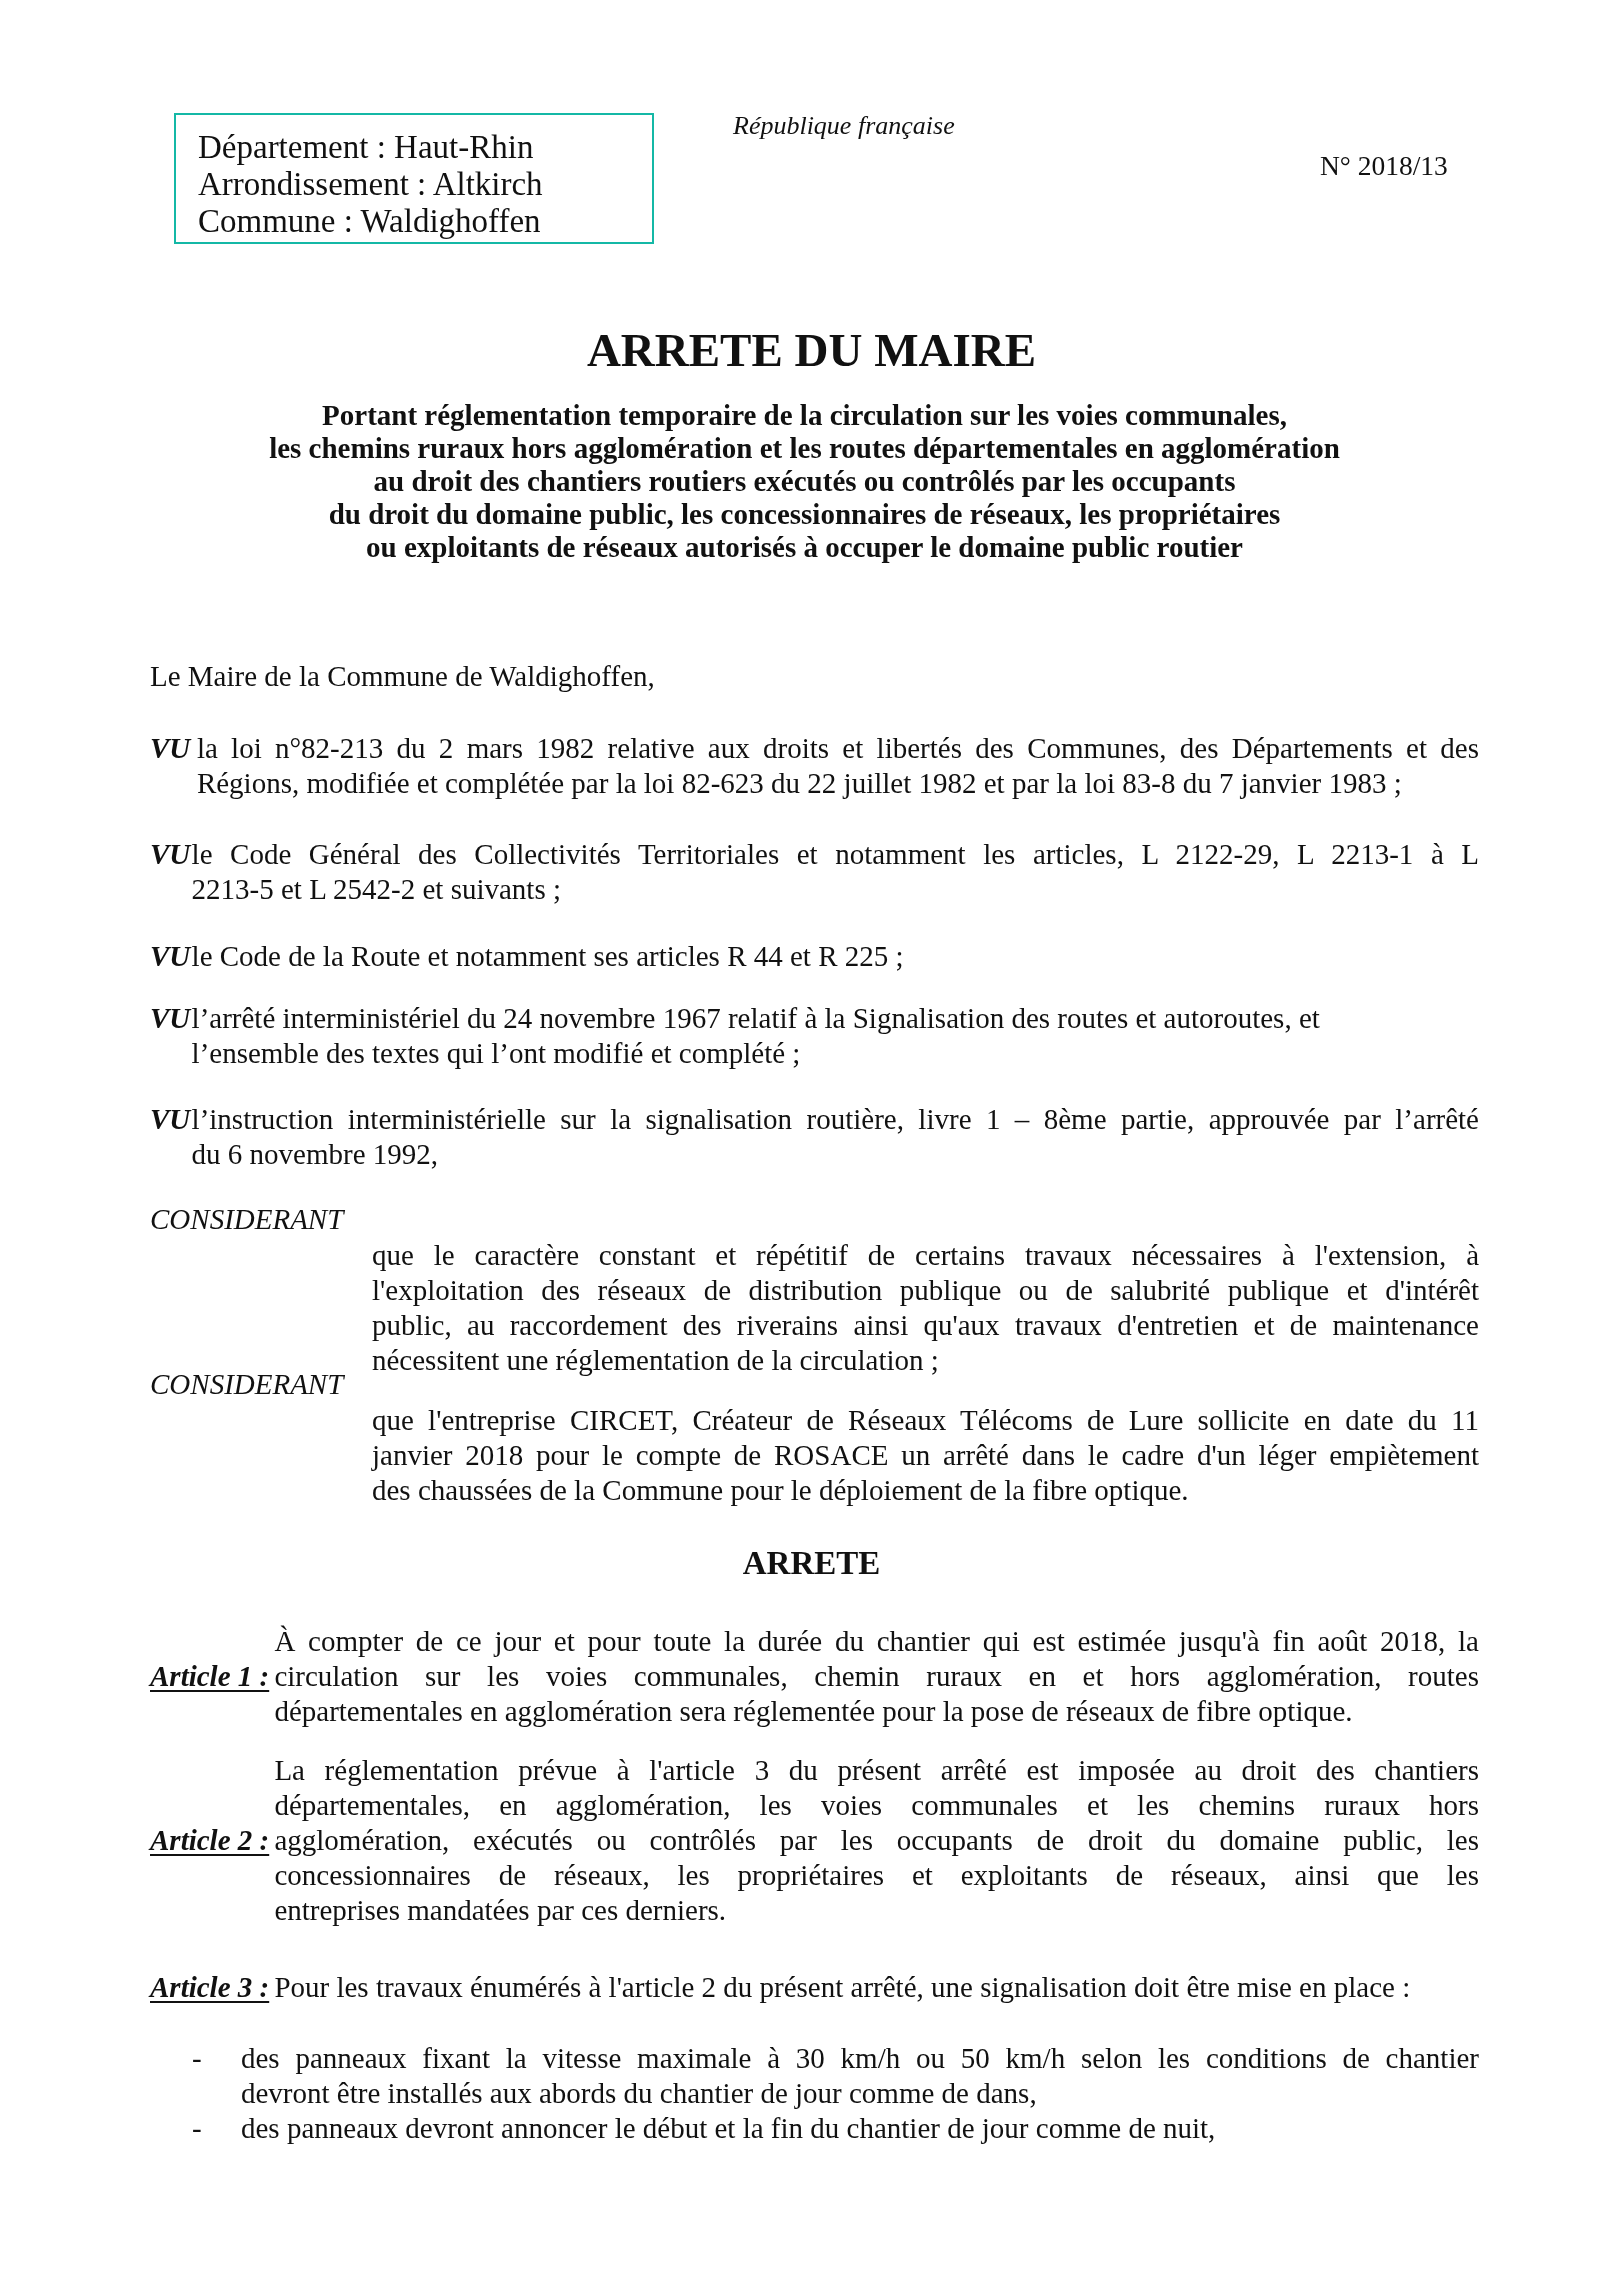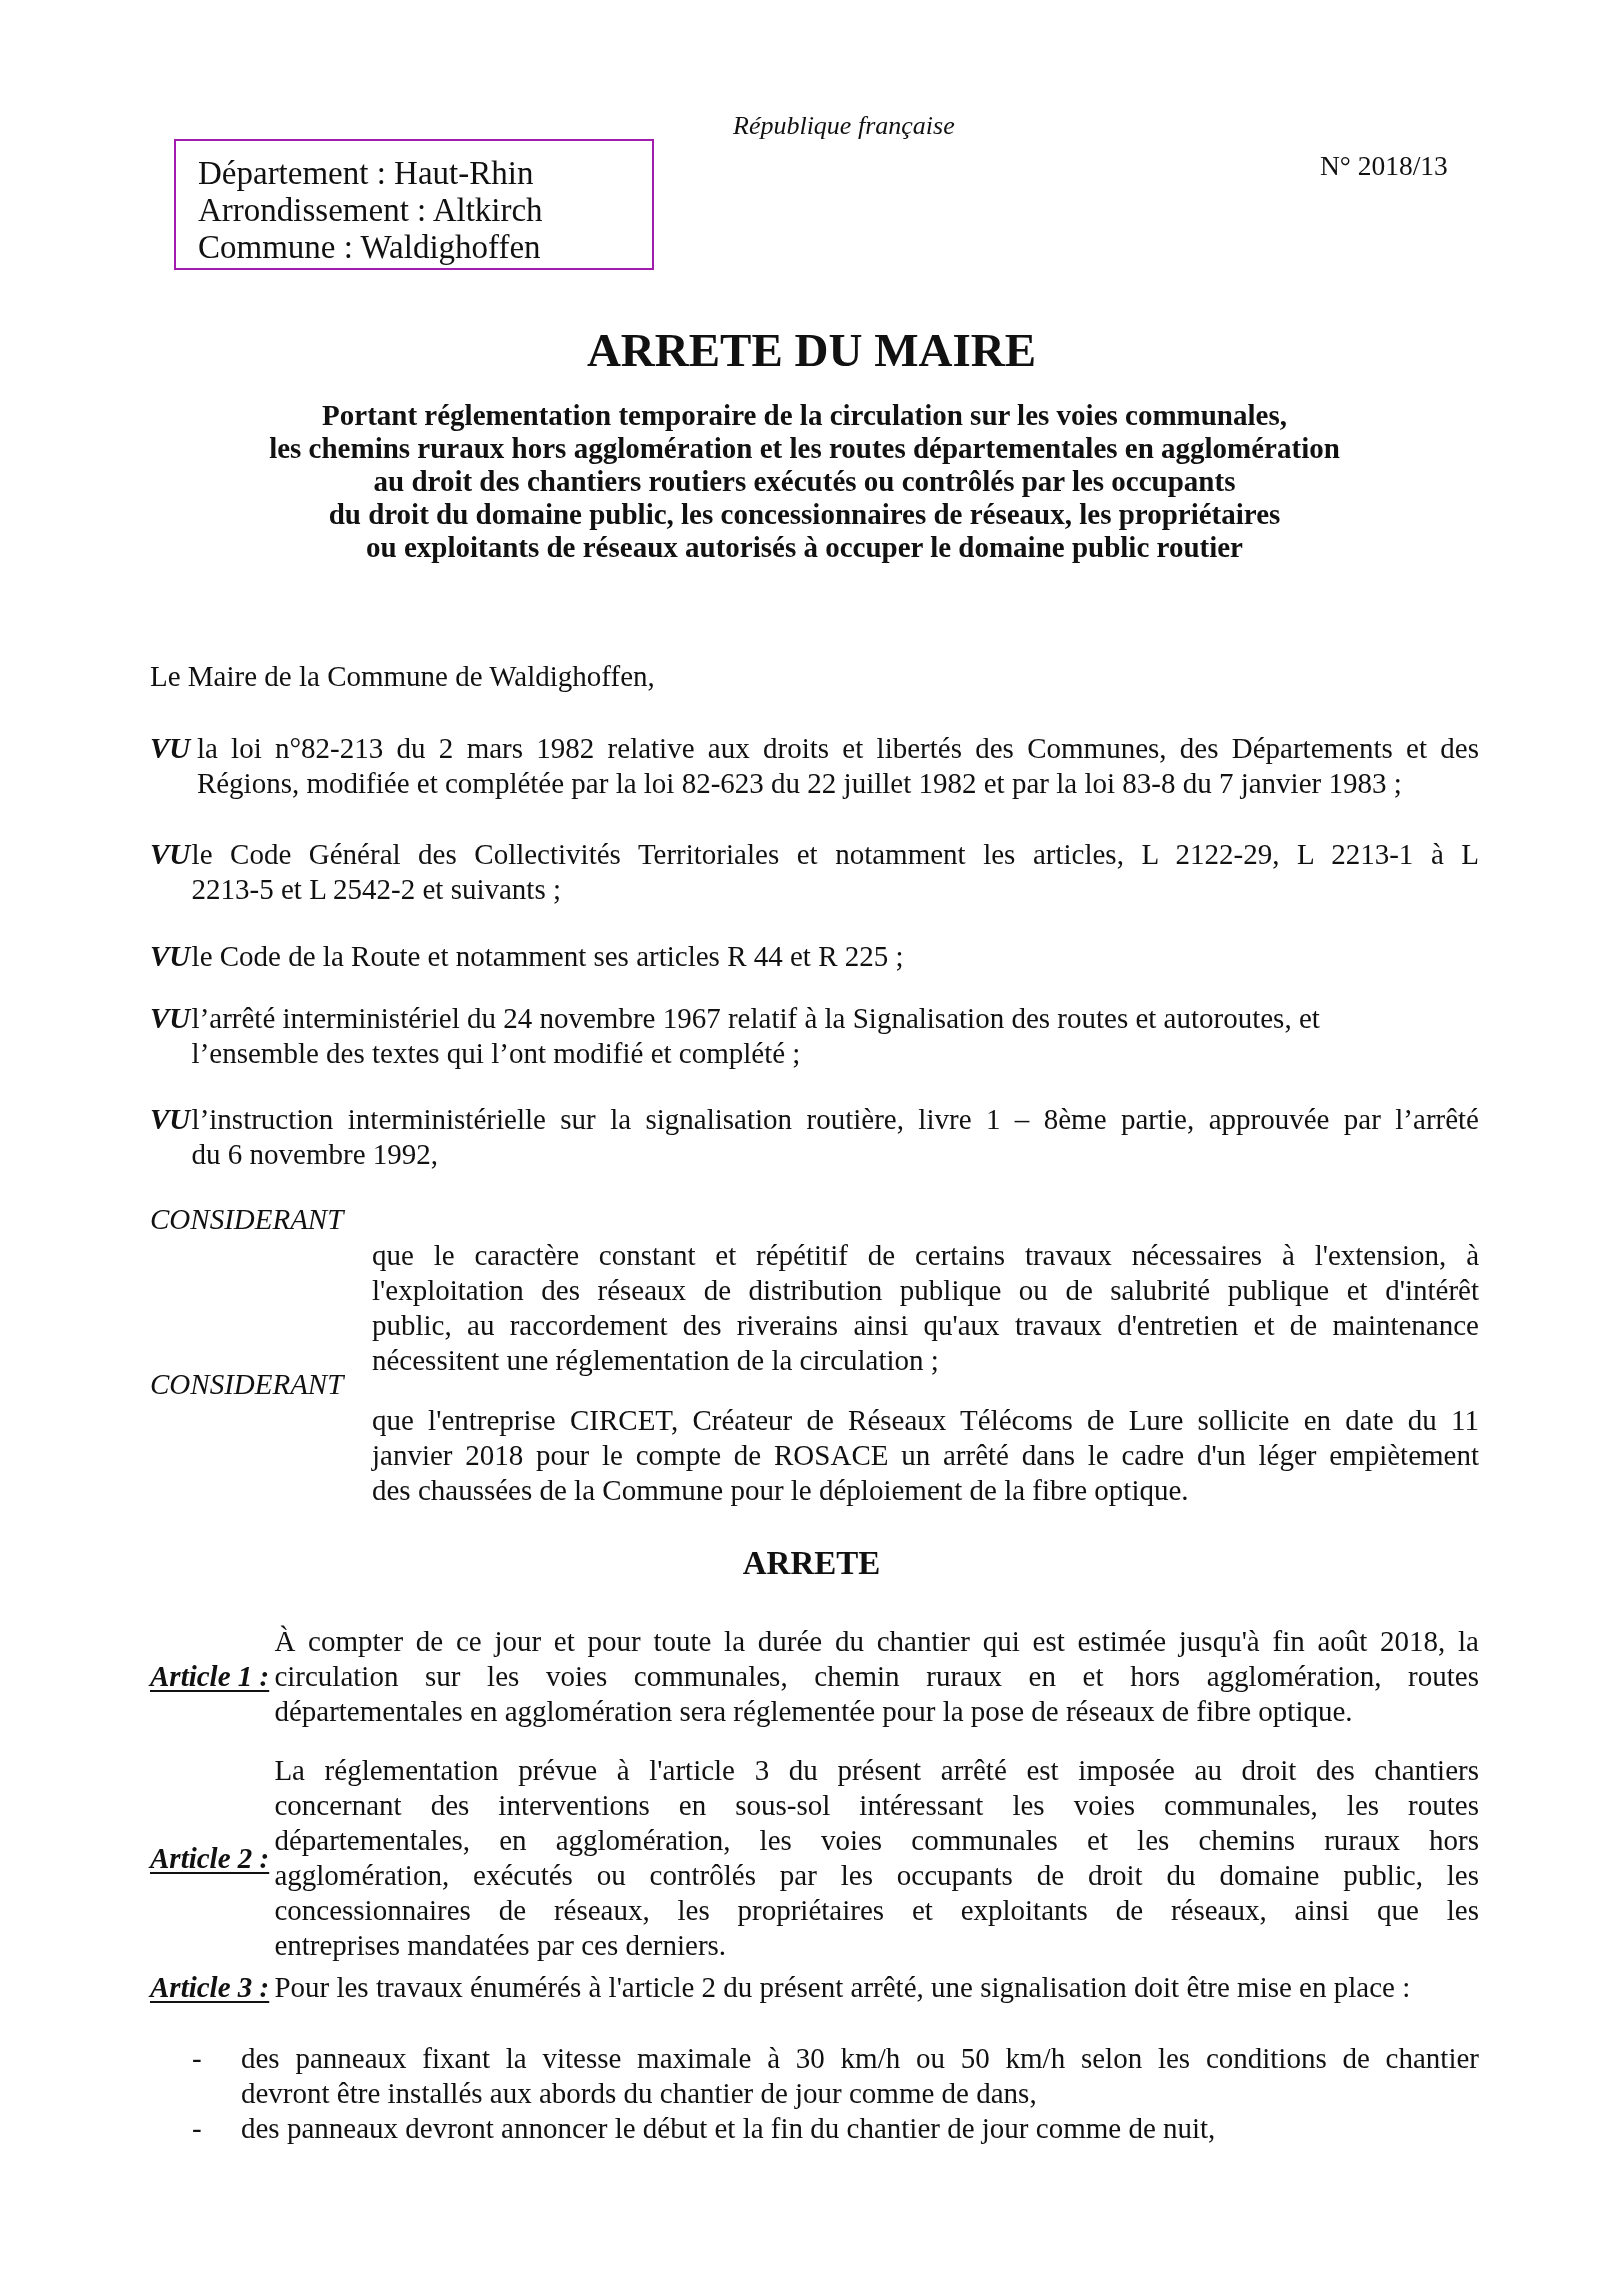--- a/index.html
+++ b/index.html
@@ -22,26 +22,25 @@
     left: 0; top: 0;
     width: 1623px; height: 2295px;
   }
   
   .admin-box {
     position: absolute;
     left: 174px;
     top: 113px;
     width: 480px;
     height: 131px;
-    border: 2px solid #a21caf;
+    border: 2px solid #14b8a6;
     box-sizing: border-box;
     padding: 14.4px 0 0 22px;
     font-size: 33px;
     line-height: 37px;
-    margin-top: 26px;
   }
   .admin-box div { white-space: nowrap; }
   .republique {
     position: absolute;
     left: 733px;
     top: 110px;
     font-style: italic;
     font-size: 26px;
   }
   .numero {
@@ -255,21 +254,20 @@
       <span class="line justify">À compter de ce jour et pour toute la durée du chantier qui est estimée jusqu'à fin août 2018, la</span>
       <span class="line justify">circulation sur les voies communales, chemin ruraux en et hors agglomération, routes</span>
       <span class="line">départementales en agglomération sera réglementée pour la pose de réseaux de fibre optique.</span>
     </div>
   </div>
 
   <div class="block article art2" style="top:1753px;">
     <span class="art-label">Article 2 :</span>
     <div class="art-text">
       <span class="line justify">La réglementation prévue à l'article 3 du présent arrêté est imposée au droit des chantiers</span>
-      <span class="line justify">concernant des interventions en sous-sol intéressant les voies communales, les routes</span>
       <span class="line justify">départementales, en agglomération, les voies communales et les chemins ruraux hors</span>
       <span class="line justify">agglomération, exécutés ou contrôlés par les occupants de droit du domaine public, les</span>
       <span class="line justify">concessionnaires de réseaux, les propriétaires et exploitants de réseaux, ainsi que les</span>
       <span class="line">entreprises mandatées par ces derniers.</span>
     </div>
   </div>
 
   <div class="block article art3" style="top:1970px;">
     <span class="art-label">Article 3 :</span>
     <div class="art-text">

